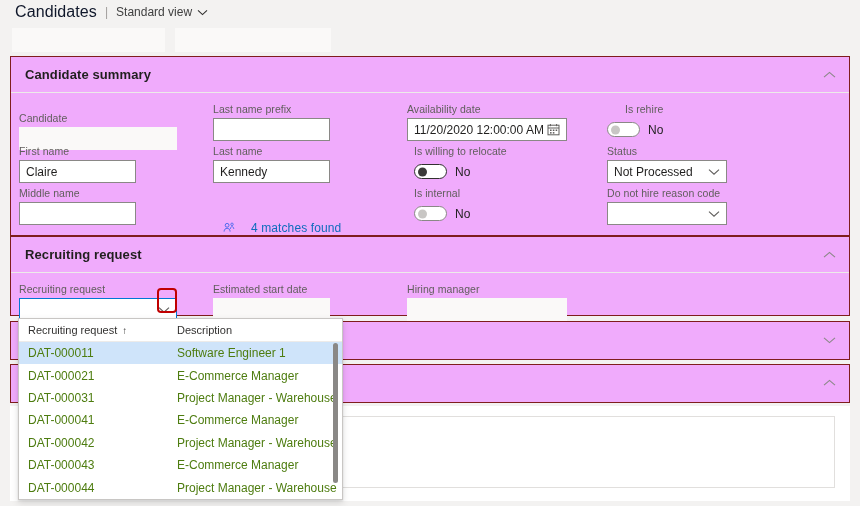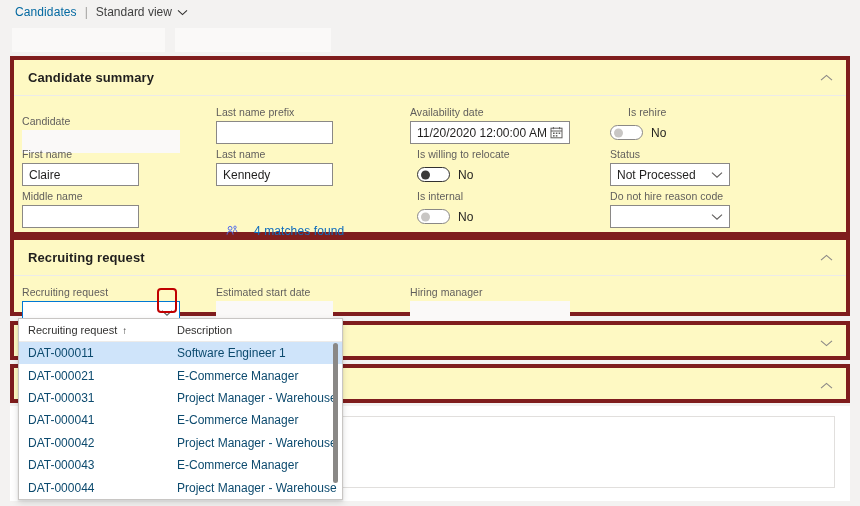--- a/index.html
+++ b/index.html
@@ -27,22 +27,22 @@
     position: absolute;
     left: 0; top: 0;
     width: 860px; height: 24px;
     background: #f3f2f1;
     display: flex;
     align-items: center;
     padding-left: 15px;
     box-sizing: border-box;
   }
   .crumb {
-    font-size: 12px;
-    color: #0369a1;
+    font-size: 16px;
+    color: #0f172a;
     letter-spacing: .1px;
   }
   .crumb-sep {
     color: #a19f9d;
     margin: 0 8px;
     font-size: 12px;
   }
   .crumb-view {
     font-size: 12px;
     color: #404040;
@@ -76,22 +76,22 @@
     left: 0; top: 56px;
     width: 860px; height: 450px;
     background: #f3f2f1;
   }
 
   
   .card {
     position: absolute;
     left: 10px;
     width: 840px;
-    background: #fef9c3;
-    border: 4px solid #7f1d1d;
+    background: #f0abfc;
+    border: 1px solid #7f1d1d;
     box-sizing: border-box;
   }
   .card-head {
     height: 36px;
     display: flex;
     align-items: center;
     padding: 0 13px 0 14px;
     box-sizing: border-box;
     border-bottom: 1px solid #edebe9;
     cursor: pointer;
@@ -210,21 +210,21 @@
   }
   .lk-c1 { width: 158px; padding-left: 9px; box-sizing: border-box; }
   .lk-c2 { flex: 1 1 auto; }
   .lk-sort { font-size: 10px; color: #323130; }
   .lk-rows { position: relative; }
   .lk-row {
     display: flex;
     height: 22.4px;
     align-items: center;
     font-size: 12px;
-    color: #0c4a6e;
+    color: #4d7c0f;
     cursor: pointer;
   }
   .lk-row.sel { background: #cfe4fa; }
   .lk-row .c1 { width: 158px; padding-left: 9px; box-sizing: border-box; white-space: nowrap; }
   .lk-row .c2 { flex: 1 1 auto; white-space: nowrap; }
   .lk-scroll {
     position: absolute;
     right: 4px; top: 1px;
     width: 5px; height: 140px;
     border-radius: 3px;

